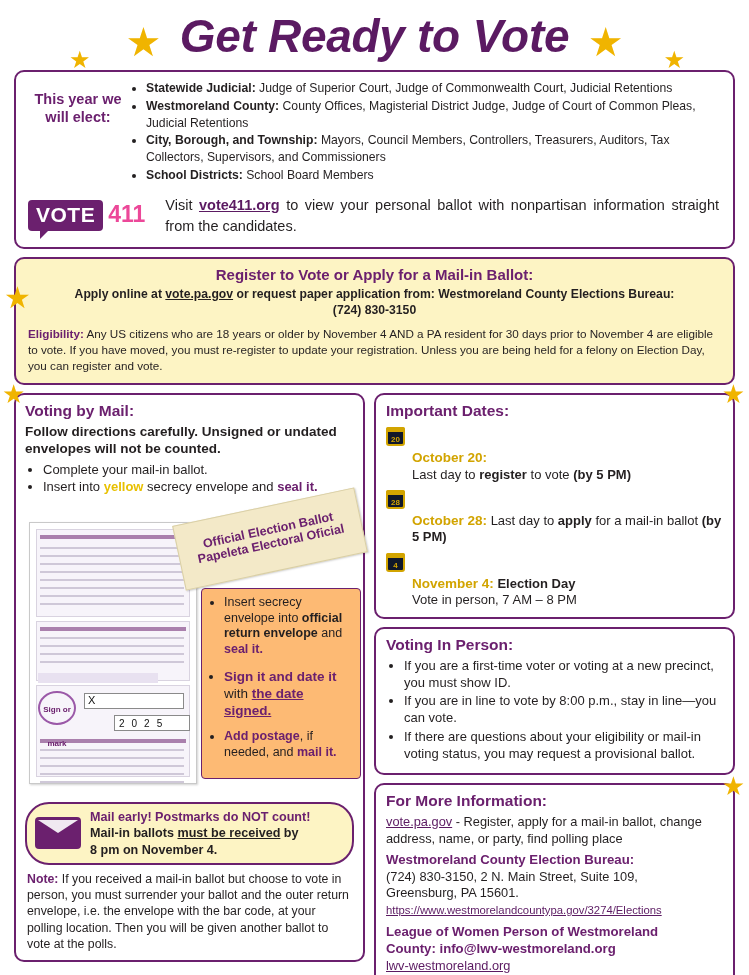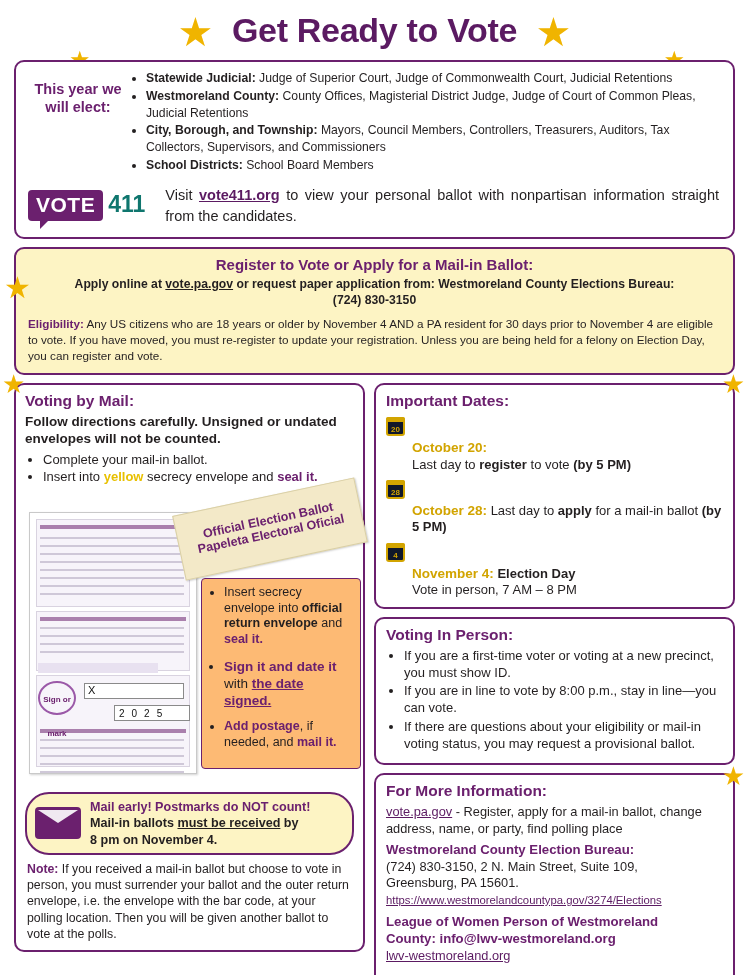--- a/index.html
+++ b/index.html
@@ -10,22 +10,22 @@
     background: #ffffff;
     color: #231f20;
     position: relative;
     overflow: hidden;
   }
   .page { position:relative; width:749px; height:975px; padding: 6px 14px 0 14px; }
 
   
   .header { position:relative; text-align:center; padding-top: 6px; }
   .title {
-    font-size: 34px; font-weight: bold; color:#5b1a62; letter-spacing:-0.3px;
-    line-height: 1.05; margin: 0;
+    font-size: 46px; font-weight: bold; color:#5b1a62; letter-spacing:-0.3px;
+    line-height: 1.05; margin: 0; font-style: italic;
   }
   .subtitle {
     font-size: 18.5px; font-weight:bold; font-style:italic; color:#5b1a62;
     margin-top: 4px; letter-spacing:-0.2px;
   }
   .star { color:#f0b400; display:inline-block; line-height:1; }
   .star.big { font-size: 40px; vertical-align: -4px; }
   .star.small { font-size: 24px; }
   .hdr-star-l { position:absolute; left: 55px; top: 42px; }
   .hdr-star-r { position:absolute; right: 50px; top: 42px; }
@@ -56,21 +56,21 @@
   .v411-row { display:flex; align-items:center; margin-top: 8px; padding: 2px 4px 2px 2px; }
   .v411-logo {
     position:relative; background:#6b206e; color:#fff; font-weight:bold;
     font-size: 21px; letter-spacing:0.5px; padding: 3px 8px 4px 8px; border-radius: 4px;
     display:inline-block;
   }
   .v411-logo::after {
     content:""; position:absolute; left: 12px; bottom:-8px; width:0; height:0;
     border-left: 9px solid #6b206e; border-bottom: 9px solid transparent;
   }
-  .v411-num { color:#0f766e; font-weight:bold; font-size:23px; margin-left:5px; }
+  .v411-num { color:#ec4899; font-weight:bold; font-size:23px; margin-left:5px; }
   .v411-text { flex:1; margin-left: 20px; font-size:14.5px; line-height:1.45; text-align:justify; }
   .v411-text a { color:#5b1a62; font-weight:bold; }
 
   
   .reg-box { margin-top: 8px; padding: 7px 12px 9px 12px; }
   .reg-title { text-align:center; font-weight:bold; color:#6b206e; font-size:15px; }
   .reg-sub { text-align:center; font-weight:bold; font-size:12.2px; margin-top:3px; line-height:1.35; }
   .reg-sub a { color:#231f20; }
   .reg-elig { margin-top: 7px; font-size:11.7px; line-height:1.38; }
   .reg-elig .lbl { color:#6b206e; font-weight:bold; }

